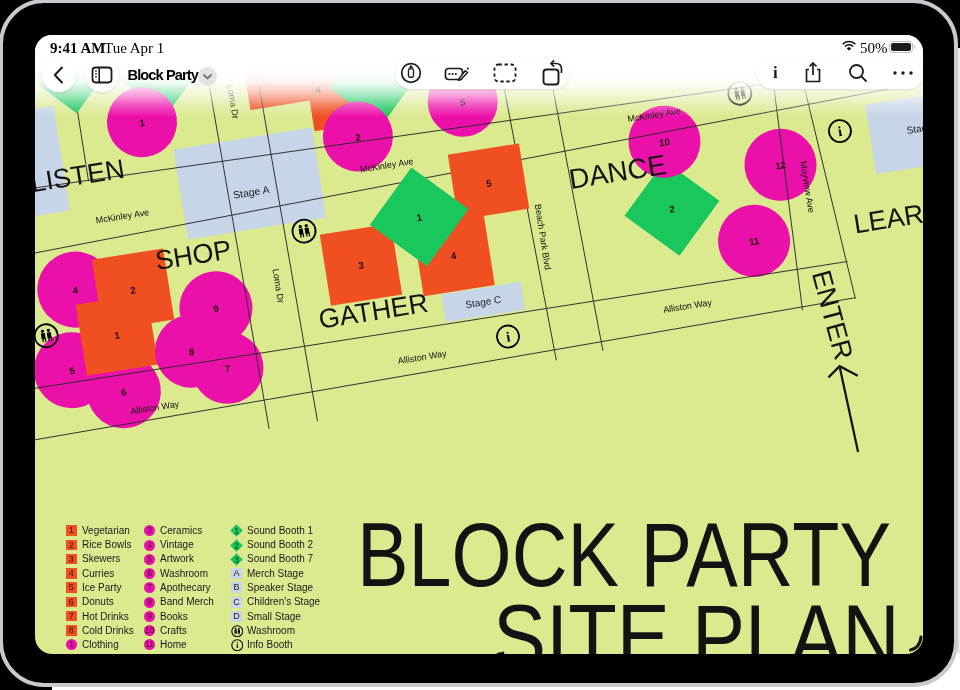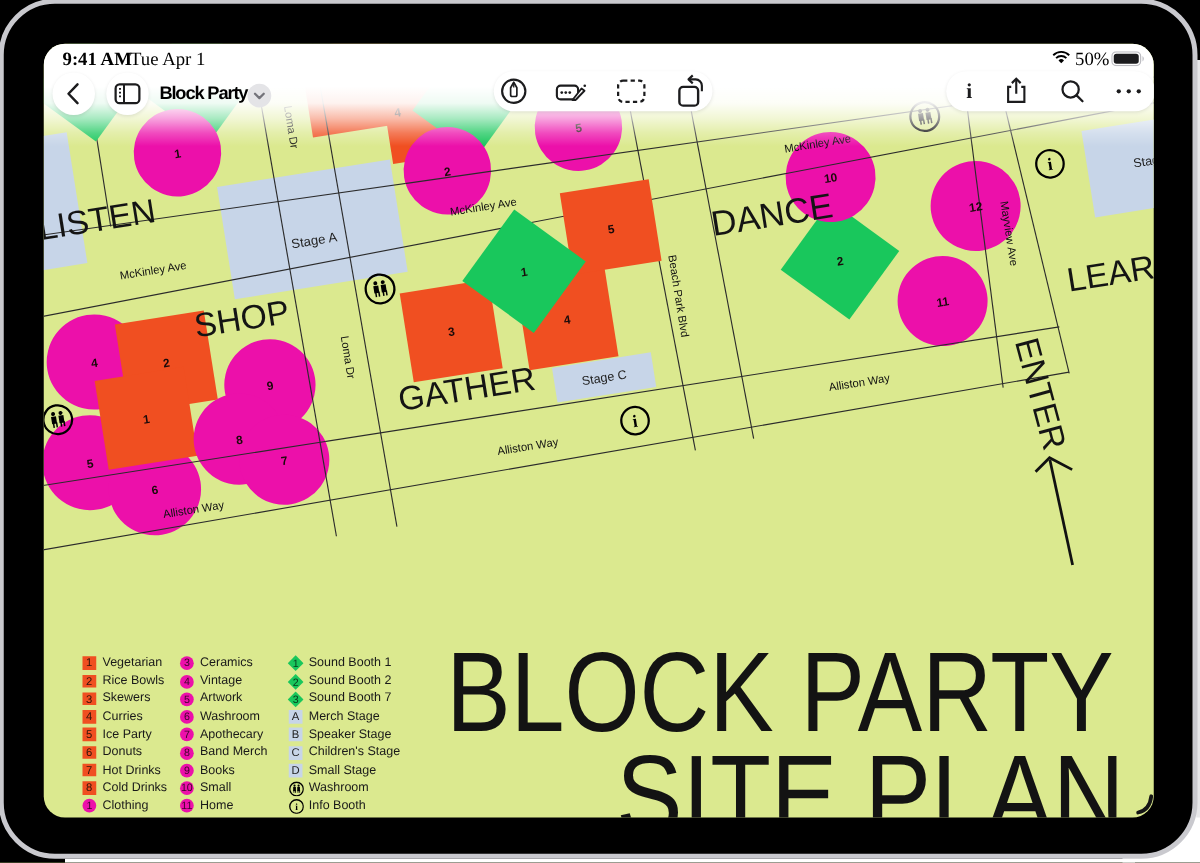--- a/index.html
+++ b/index.html
@@ -268,21 +268,21 @@
 <div class="lgrow" style="left:109px;top:560.05px;">
         <div class="abs" style="left:0;top:1.6px;width:11px;height:11px;border-radius:50%;background:#ec10aa;color:#3c0428;font-size:8.5px;text-align:center;line-height:11.5px;">8</div>
         <div class="lgt">Band Merch</div>
       </div>
 <div class="lgrow" style="left:109px;top:574.32px;">
         <div class="abs" style="left:0;top:1.6px;width:11px;height:11px;border-radius:50%;background:#ec10aa;color:#3c0428;font-size:8.5px;text-align:center;line-height:11.5px;">9</div>
         <div class="lgt">Books</div>
       </div>
 <div class="lgrow" style="left:109px;top:588.59px;">
         <div class="abs" style="left:0;top:1.6px;width:11px;height:11px;border-radius:50%;background:#ec10aa;color:#3c0428;font-size:8.5px;text-align:center;line-height:11.5px;">10</div>
-        <div class="lgt">Small</div>
+        <div class="lgt">Crafts</div>
       </div>
 <div class="lgrow" style="left:109px;top:602.86px;">
         <div class="abs" style="left:0;top:1.6px;width:11px;height:11px;border-radius:50%;background:#ec10aa;color:#3c0428;font-size:8.5px;text-align:center;line-height:11.5px;">11</div>
         <div class="lgt">Home</div>
       </div>
 <div class="lgrow" style="left:196px;top:488.7px;">
         <svg class="abs" style="left:-1px;top:0.6px" width="13" height="13" viewBox="0 0 13 13">
           <polygon points="6.5,0.2 12.8,6.5 6.5,12.8 0.2,6.5" fill="#19c75c"></polygon>
           <text x="6.5" y="9.6" text-anchor="middle" font-size="8.5" fill="#063c1c">1</text>
         </svg>

